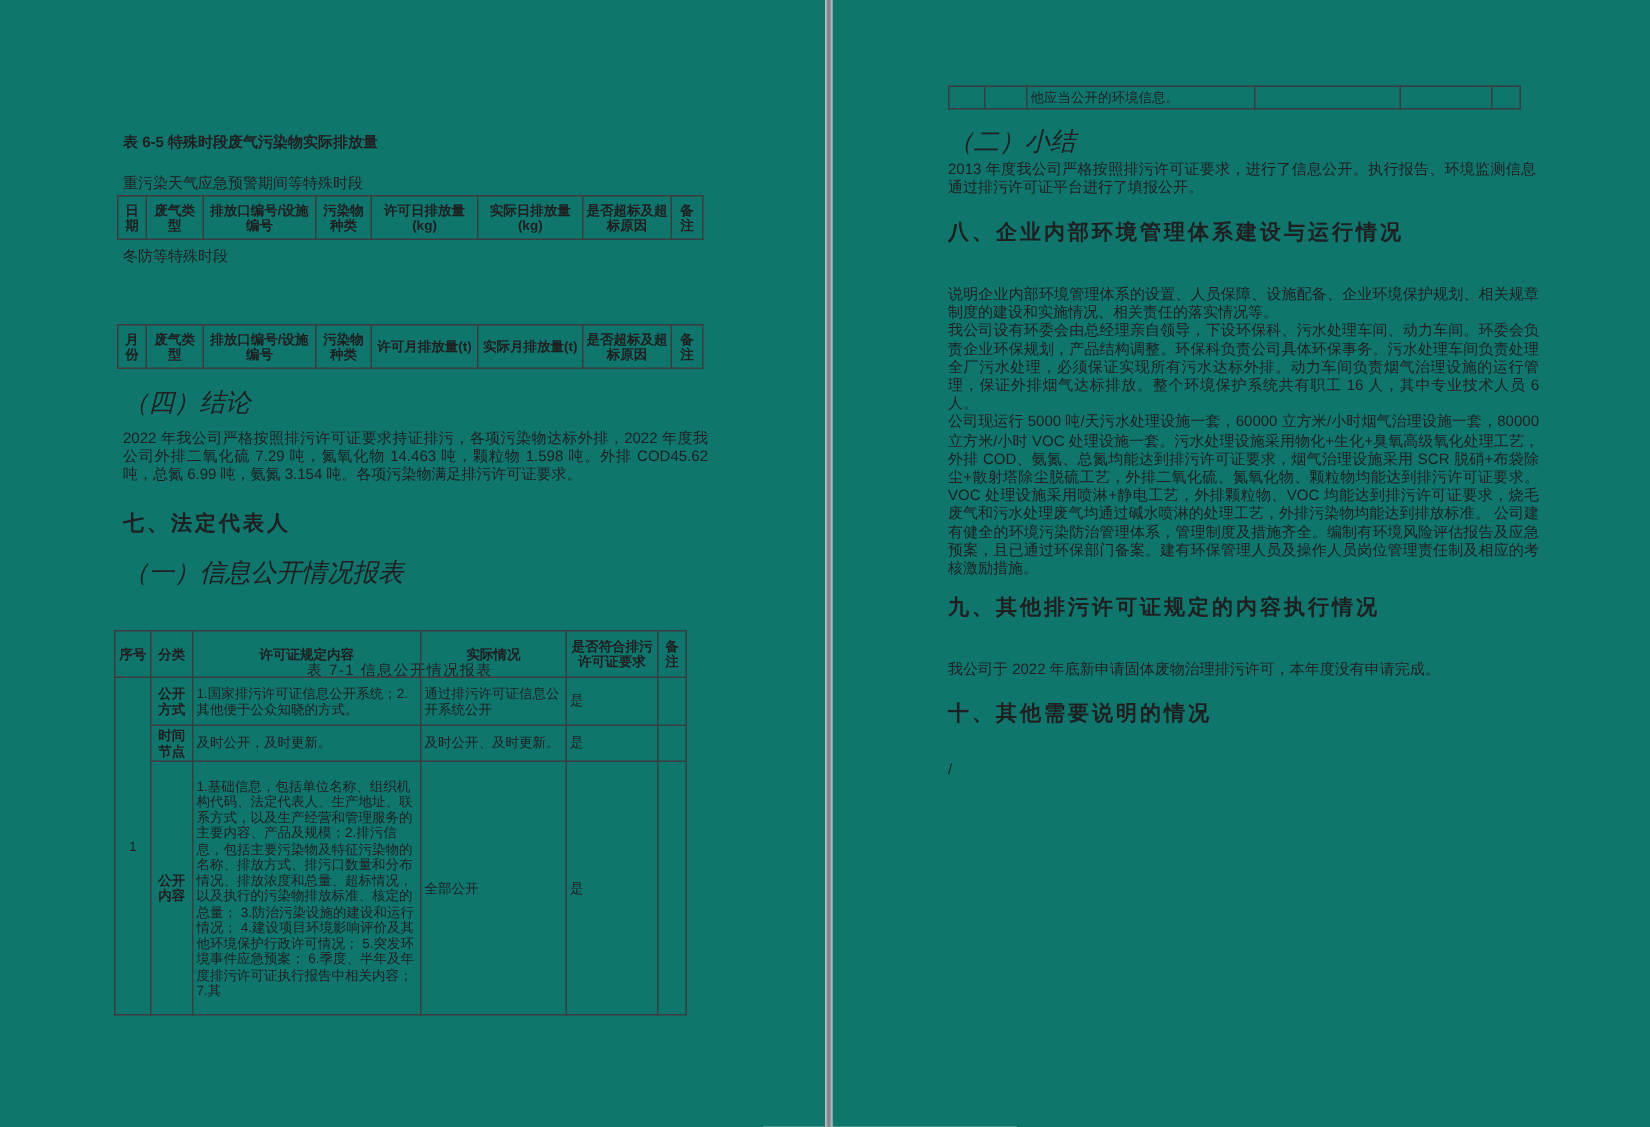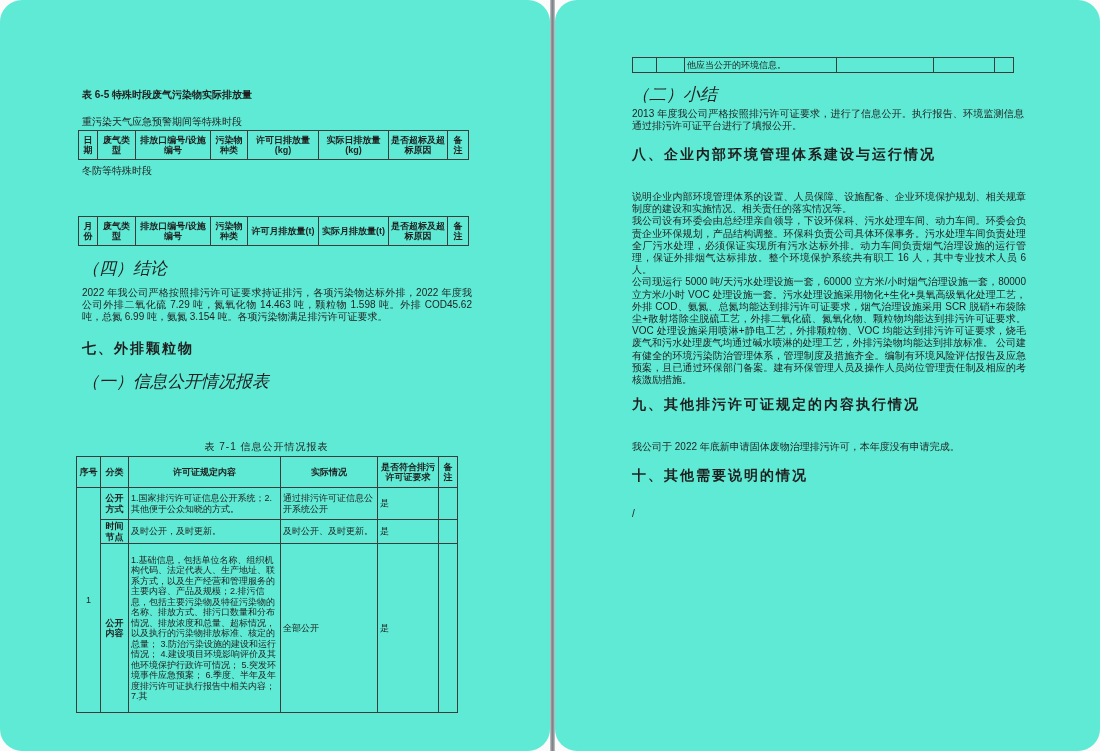--- a/index.html
+++ b/index.html
@@ -3,21 +3,21 @@
 <meta charset="utf-8">
 <style>
   * { margin:0; padding:0; box-sizing:border-box; }
   html,body { width:1100px; height:751px; }
   body {
     font-family: "Liberation Sans", "DejaVu Sans", sans-serif;
     background:#fbfbfb; color:#1f1f1f;
     position:relative; overflow:hidden;
   }
   .canvas { position:absolute; inset:0; }
-  .page { position:absolute; top:0; height:751px; background:#5eead4;border-radius:22px; }
+  .page { position:absolute; top:0; height:751px; background:#0f766e; }
   .page-left { left:0; width:550px; }
   .page-right { left:555px; width:545px; }
   .divider { position:absolute; top:0; left:550px; width:5px; height:751px;
     background:linear-gradient(to right,#c9c9c9,#7e848b 40%,#7e848b 60%,#c9c9c9); }
 
   .abs { position:absolute; }
   .h1 { font-size:14px; font-weight:bold; letter-spacing:2px; white-space:nowrap; }
   .subh { font-size:17px; white-space:nowrap;font-style:italic; }
   .caption { font-size:10px; font-weight:600; white-space:nowrap; }
   .small-label { font-size:10px; white-space:nowrap; }
@@ -101,27 +101,27 @@
         <th>是否超标及超标原因</th>
         <th>备注</th>
       </tr>
     </tbody>
       </table>
 
     <div class="abs subh" style="left:82px; top:257px;">（四）结论</div>
 
     <p class="abs body-p" style="left:82px; top:287px; width:390px;">2022 年我公司严格按照排污许可证要求持证排污，各项污染物达标外排，2022 年度我公司外排二氧化硫 7.29 吨，氮氧化物 14.463 吨，颗粒物 1.598 吨。外排 COD45.62 吨，总氮 6.99 吨，氨氮 3.154 吨。各项污染物满足排污许可证要求。</p>
 
-    <div class="abs h1" style="left:82px; top:340px;">七、外排颗粒物</div>
+    <div class="abs h1" style="left:82px; top:340px;">七、法定代表人</div>
 
     <div class="abs subh" style="left:82px; top:370px;">（一）信息公开情况报表</div>
 
     <div class="abs tcaption" style="left:76px; top:417px; width:381px;margin-top:23px;">表 7-1 信息公开情况报表</div>
 
-    <table class="abs t71" style="left:76px; top:456px;">
+    <table class="abs t71" style="left:76px; top:420px;">
       <colgroup>
         <col style="width:24px">
           <col style="width:28px">
           <col style="width:152px">
         <col style="width:97px">
           <col style="width:61px">
           <col style="width:19px">
       </colgroup>
       <tbody>
           <tr>

